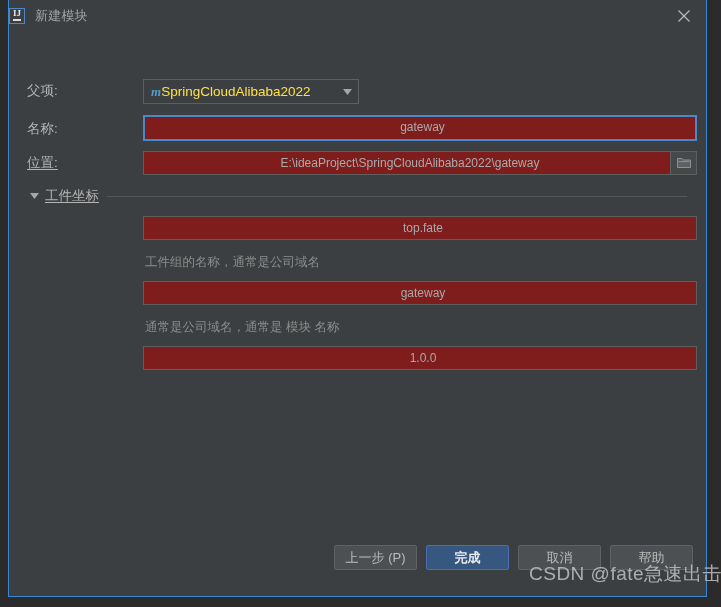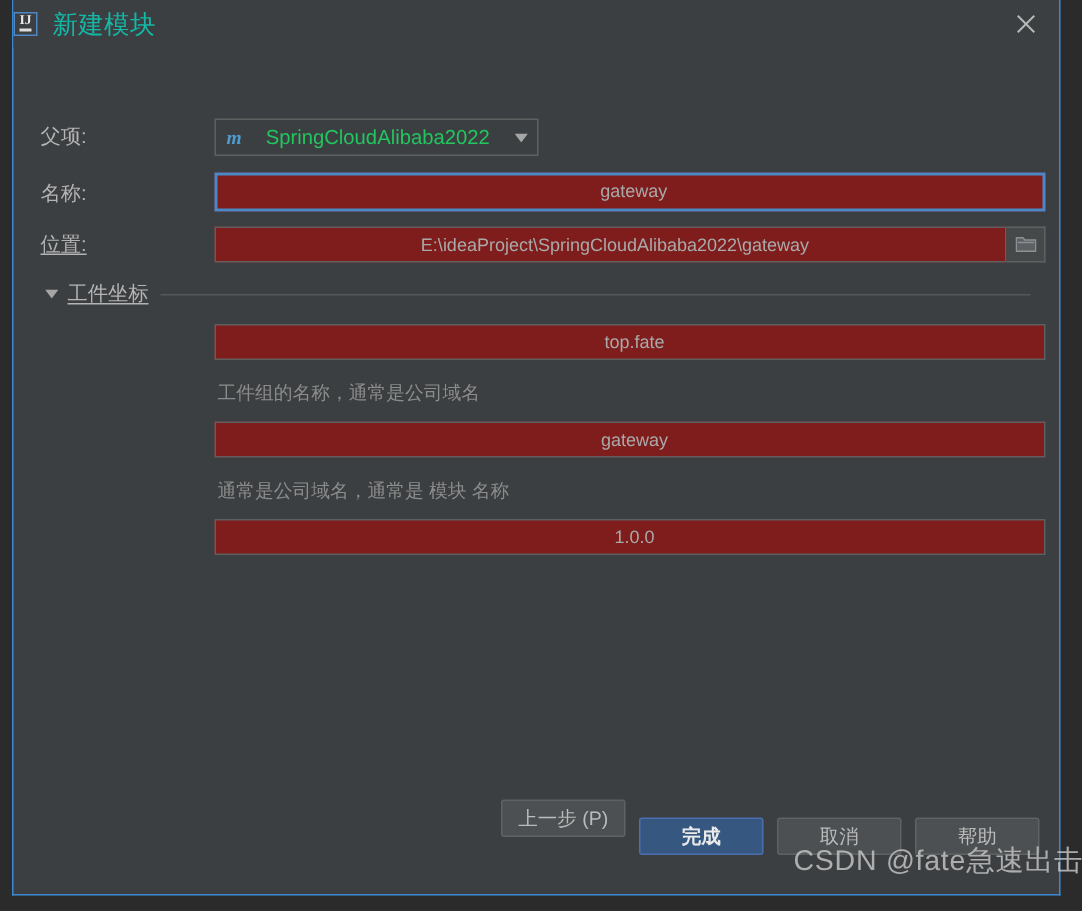--- a/index.html
+++ b/index.html
@@ -60,22 +60,22 @@
   #app-icon .ij-bar {
     position: absolute;
     bottom: 2px;
     left: 3px;
     right: 3px;
     height: 2px;
     background: #dcdcdc;
   }
   #title-text {
     margin-left: 10px;
-    font-size: 17px;
-    color: #14b8a6;
+    font-size: 13px;
+    color: #a3a3a3;
     letter-spacing: 0.2px;
   }
   #close-button {
     position: absolute;
     right: 0px;
     top: 0px;
     width: 44px;
     height: 32px;
     display: flex;
     align-items: center;
@@ -148,23 +148,23 @@
   #maven-icon {
     margin-left: 7px;
     font-family: "Liberation Serif", "DejaVu Serif", serif;
     font-style: italic;
     font-weight: bold;
     font-size: 13px;
     color: #4e9ccd;
     flex: 0 0 auto;
   }
   #parent-combo-value {
-    margin-left: 16px;
+    margin-left: 0;
     font-size: 13.5px;
-    color: #22c55e;
+    color: #fde047;
     white-space: nowrap;
     flex: 1 1 auto;
     overflow: hidden;
   }
   #combo-arrow {
     width: 22px;
     display: flex;
     align-items: center;
     justify-content: center;
     flex: 0 0 auto;
@@ -331,21 +331,21 @@
     <div class="lbl-right" style="top:249px; width:218px;">ArtifactId:</div>
     <div class="textfield" style="left:134px; top:249px; width:554px;">gateway</div>
     <div class="hint" style="left:136px; top:287px;">通常是公司域名，通常是 模块 名称</div>
 
     <div class="lbl-right" style="top:314px; width:218px;">版本:</div>
     <div class="textfield" style="left:134px; top:314px; width:554px;">1.0.0</div>
 
   </div>
 
   <div id="footer">
-    <div class="btn" style="left:325px; top:0; width:83px;">上一步 (P)</div>
+    <div class="btn" style="left:325px; top:12px; width:83px;">上一步 (P)</div>
     <div class="btn primary" style="left:417px; top:12px; width:83px;font-weight:bold;">完成</div>
     <div class="btn" style="left:509px; top:12px; width:83px;">取消</div>
     <div class="btn" style="left:601px; top:12px; width:83px;">帮助</div>
   </div>
 
 </div>
 
 <div id="watermark">CSDN @fate急速出击</div>
 
 </body></html>

